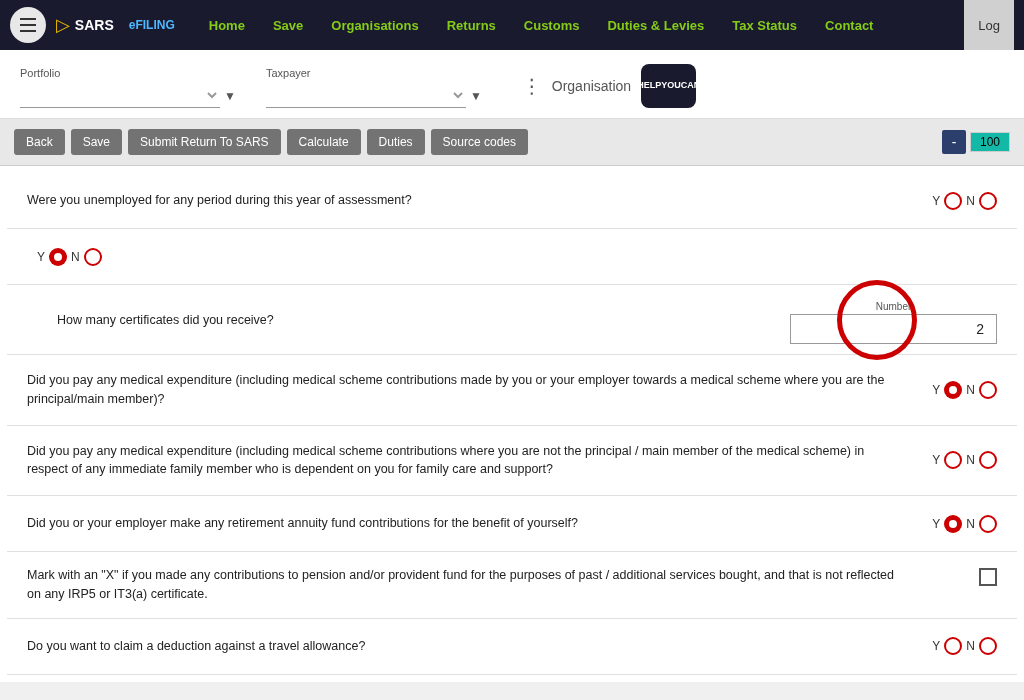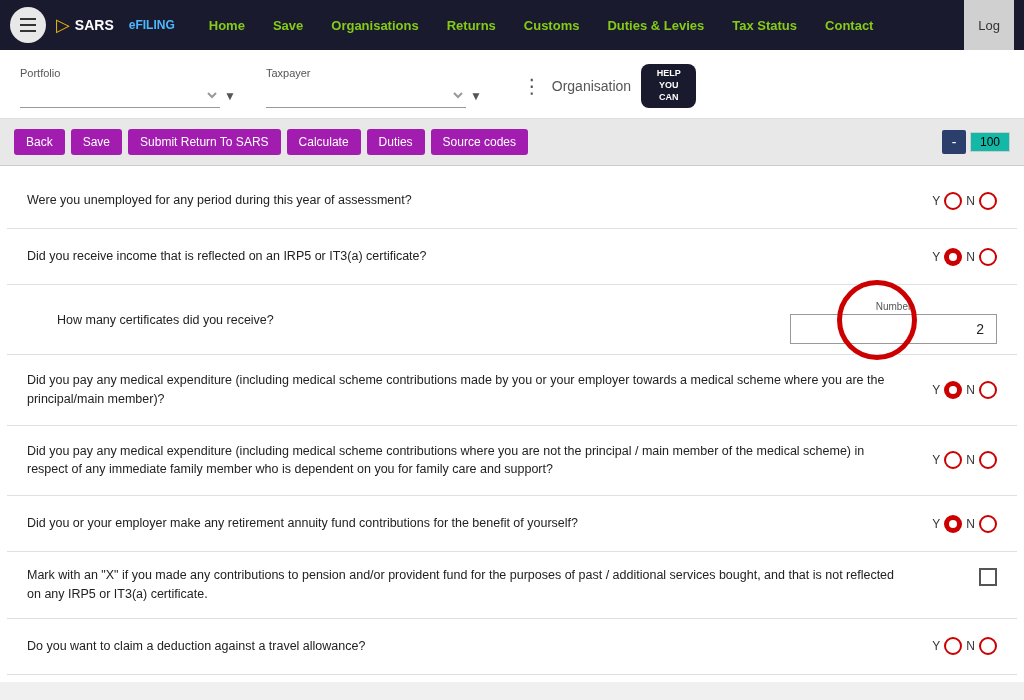--- a/index.html
+++ b/index.html
@@ -64,33 +64,33 @@
       background: #1a1a2e;
       color: white;
       border-radius: 8px;
       padding: 6px 10px;
       font-size: 9px;
       font-weight: bold;
       text-align: center;
       line-height: 1.3;
       cursor: pointer;
       width: 55px; height: 44px;
-      display: flex; flex-direction: column; align-items: center; justify-content: center;
+      display: flex; flex-direction: row; align-items: center; justify-content: center;
     }
     .menu-dots { font-size: 20px; color: #555; cursor: pointer; }
 
     
     .toolbar {
       background: #e8e8e8;
       padding: 10px 14px;
       display: flex; align-items: center; gap: 6px;
       border-bottom: 1px solid #ccc;
     }
     .toolbar-btn {
-      background: #a21caf;
+      background: #737373;
       color: white;
       border: none;
       padding: 6px 12px;
       font-size: 12px;
       cursor: pointer;
       border-radius: 3px;
     }
     .toolbar-spacer { flex: 1; }
     .zoom-controls { display: flex; align-items: center; gap: 4px; }
     .zoom-btn {
@@ -245,21 +245,20 @@
     <span class="question-text">Were you unemployed for any period during this year of assessment?</span>
     <div class="radio-group">
       <span class="radio-label">Y</span>
       <div class="radio-open-red"></div>
       <span class="radio-label">N</span>
       <div class="radio-open-red"></div>
     </div>
   </div>
 
   <div class="question-row">
-    <span class="question-text">Did you receive income that is reflected on an IRP5 or IT3(a) certificate?</span>
     <div class="radio-group">
       <span class="radio-label">Y</span>
       <div class="radio-filled-red"></div>
       <span class="radio-label">N</span>
       <div class="radio-open-red"></div>
     </div>
   </div>
 
   <div class="sub-row">
     <span class="sub-question-text">How many certificates did you receive?</span>

